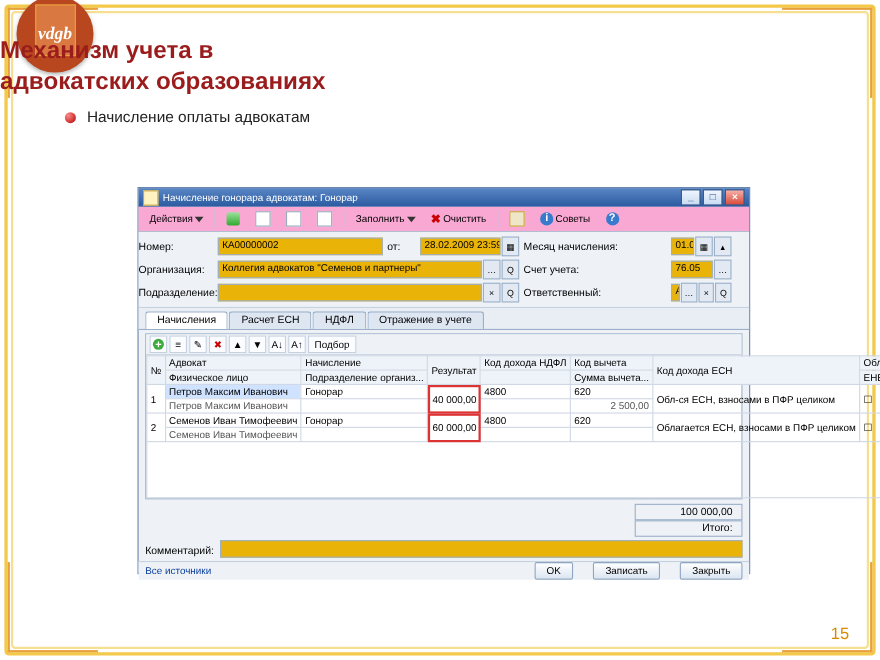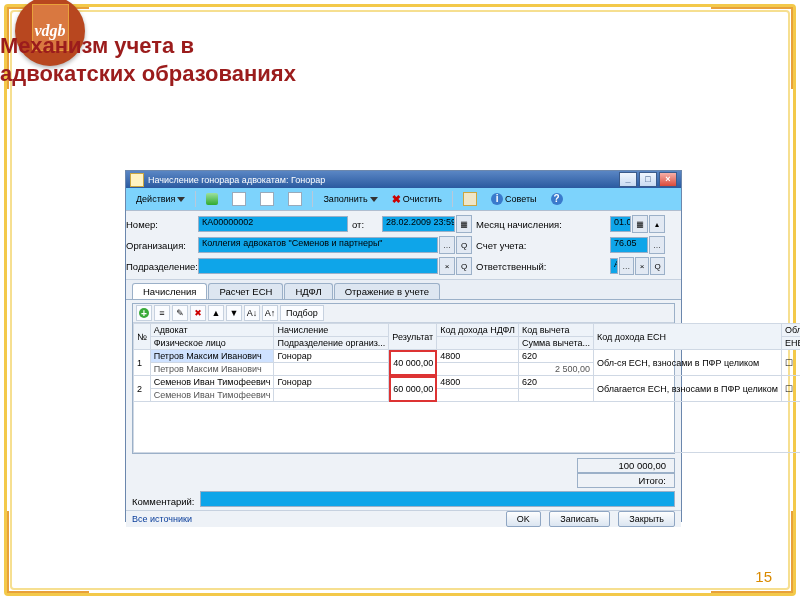--- a/index.html
+++ b/index.html
@@ -21,36 +21,36 @@
   .b2{margin:0 0 0 18px;padding-left:18px;position:relative;text-align:justify;line-height:1.25}
   .b2:before{content:"";position:absolute;left:0;top:5px;width:8px;height:8px;border-radius:50%;background:radial-gradient(circle at 30% 30%,#ffe2a0,#d98a00)}
   .pagenum{position:absolute;right:28px;bottom:15px;color:#d98a00;font-size:15px}
   
   .win{position:absolute;left:125px;top:170px;width:555px;height:350px;background:#eef2f7;border:1px solid #6b87ad;font-size:9px;color:#000}
   .tbar{height:17px;background:linear-gradient(#5a86c4,#2a5aa0);display:flex;align-items:center;color:#fff;padding:0 4px}
   .tbar .ticon{width:12px;height:12px;background:#fff3c2;border:1px solid #caa640;margin-right:4px}
   .tbar .spacer{flex:1}
   .wbtn{width:16px;height:13px;margin-left:2px;background:linear-gradient(#f0f6ff,#c9dbf2);border:1px solid #3a5a8a;display:flex;align-items:center;justify-content:center;font:bold 9px/1 Arial;color:#2a4a7a}
   .wbtn.cl{background:linear-gradient(#f7b0a8,#d94a3a);color:#fff}
-  .toolbar{height:22px;border-bottom:1px solid #b0bed0;background:#7dd3fc;display:flex;align-items:center;padding:0 4px;gap:2px}
+  .toolbar{height:22px;border-bottom:1px solid #b0bed0;background:#f9a8d4;display:flex;align-items:center;padding:0 4px;gap:2px}
   .tbtn{padding:1px 5px;border:1px solid transparent;border-radius:2px;display:flex;align-items:center;gap:2px}
   .tbtn .ic{width:12px;height:12px}
   .ic-green{background:linear-gradient(#9de09d,#2faa2f);border-radius:2px}
   .ic-arrow{width:0;height:0;border-left:4px solid transparent;border-right:4px solid transparent;border-top:5px solid #333}
   .ic-plus{background:#3aaa3a;border-radius:50%;position:relative}.ic-plus:before{content:"+";position:absolute;inset:0;text-align:center;color:#fff;font:bold 10px/12px Arial}
   .ic-doc{background:#fff;border:1px solid #9ab}
   .ic-x{color:#c00;font:bold 11px Arial}
   .ic-pr{background:#efe6c8;border:1px solid #caa640}
   .ic-q{background:#3a7acc;border-radius:50%;color:#fff;font:bold 10px/12px Arial;text-align:center}
   .sep{width:1px;height:16px;background:#bac8da;margin:0 2px}
   
   .hdr{padding:4px 0;display:grid;grid-template-columns:68px 150px 26px 90px 130px 55px;row-gap:3px;column-gap:4px;align-items:center;border-bottom:1px solid #c6d1df;background:#eef2f7}
   .lbl{font-size:9.5px}
   .fld{display:flex;align-items:center}
-  .inp{background:#0ea5e9;border:1px solid #9bb0c8;height:14px;padding:0 3px;flex:1;white-space:nowrap;overflow:hidden}
+  .inp{background:#eab308;border:1px solid #9bb0c8;height:14px;padding:0 3px;flex:1;white-space:nowrap;overflow:hidden}
   .btn-s{width:14px;height:16px;background:#e2e9f3;border:1px solid #9bb0c8;margin-left:1px;display:flex;align-items:center;justify-content:center;font-size:8px}
   
   .tabs{display:flex;background:#e9eef5;border-bottom:1px solid #9bb0c8;padding:3px 6px 0 6px;gap:0}
   .tab{padding:2px 10px;border:1px solid #9bb0c8;border-bottom:none;background:#dde6f1;border-radius:3px 3px 0 0;margin-right:1px;font-size:9.5px}
   .tab.act{background:#fff}
   
   .gridtb{margin:3px 6px 0 6px;border:1px solid #9bb0c8;background:#fff;font-size:9px}
   .gtoolbar{height:18px;display:flex;align-items:center;gap:2px;padding:0 3px;border-bottom:1px solid #c6d1df;background:#eef2f7}
   .gic{width:14px;height:14px;border:1px solid #c6d1df;background:#fafcff;display:flex;align-items:center;justify-content:center;font-size:9px}
   table{border-collapse:collapse;width:100%}
@@ -59,41 +59,42 @@
   .num{text-align:right}
   .hl{outline:2px solid #d33; outline-offset:-2px}
   .sel{background:#cfe2ff}
   .subrow td{color:#555}
   
   .totals{margin:4px 6px 0;text-align:right;font-size:9.5px}
   .cmt{margin:3px 6px;display:flex;align-items:flex-end;gap:6px}
   .cmt .inp{flex:1}
   .btns{display:flex;justify-content:space-between;align-items:center;padding:3px 6px;border-top:1px solid #c6d1df;background:#eef2f7}
   .src{color:#0a3e9b;}
-  .abtn{padding:2px 10px;border:1px solid #8fa6c3;background:linear-gradient(#fefefe,#dbe5f1);border-radius:2px;margin-left:6px}
+  .abtn{padding:2px 10px;border:1px solid #8fa6c3;background:linear-gradient(#fefefe,#dbe5f1);border-radius:2px;margin-left:16px}
 </style>
 </head>
 <body>
 
 <div class="slide">
   <div class="frame-outer">
     <div class="corner c-tl"></div>
       <div class="corner c-tr"></div>
     <div class="corner c-bl"></div>
       <div class="corner c-br"></div>
   </div>
   <div class="frame-inner"></div>
   <div class="logo">
       <span>vdgb</span>
     </div>
   <div class="title">
     <div>Механизм учета в</div>
       <div>адвокатских образованиях</div>
   </div>
   <div class="bullets">
+    <p class="b1">Начисление оплаты адвокатам</p>
   </div>
   <div class="pagenum">15</div>
 
   <div class="win">
     <div class="tbar">
       <div class="ticon"></div>
       <div>Начисление гонорара адвокатам: Гонорар</div>
       <div class="spacer"></div>
       <div class="wbtn">_</div>
       <div class="wbtn">□</div>

